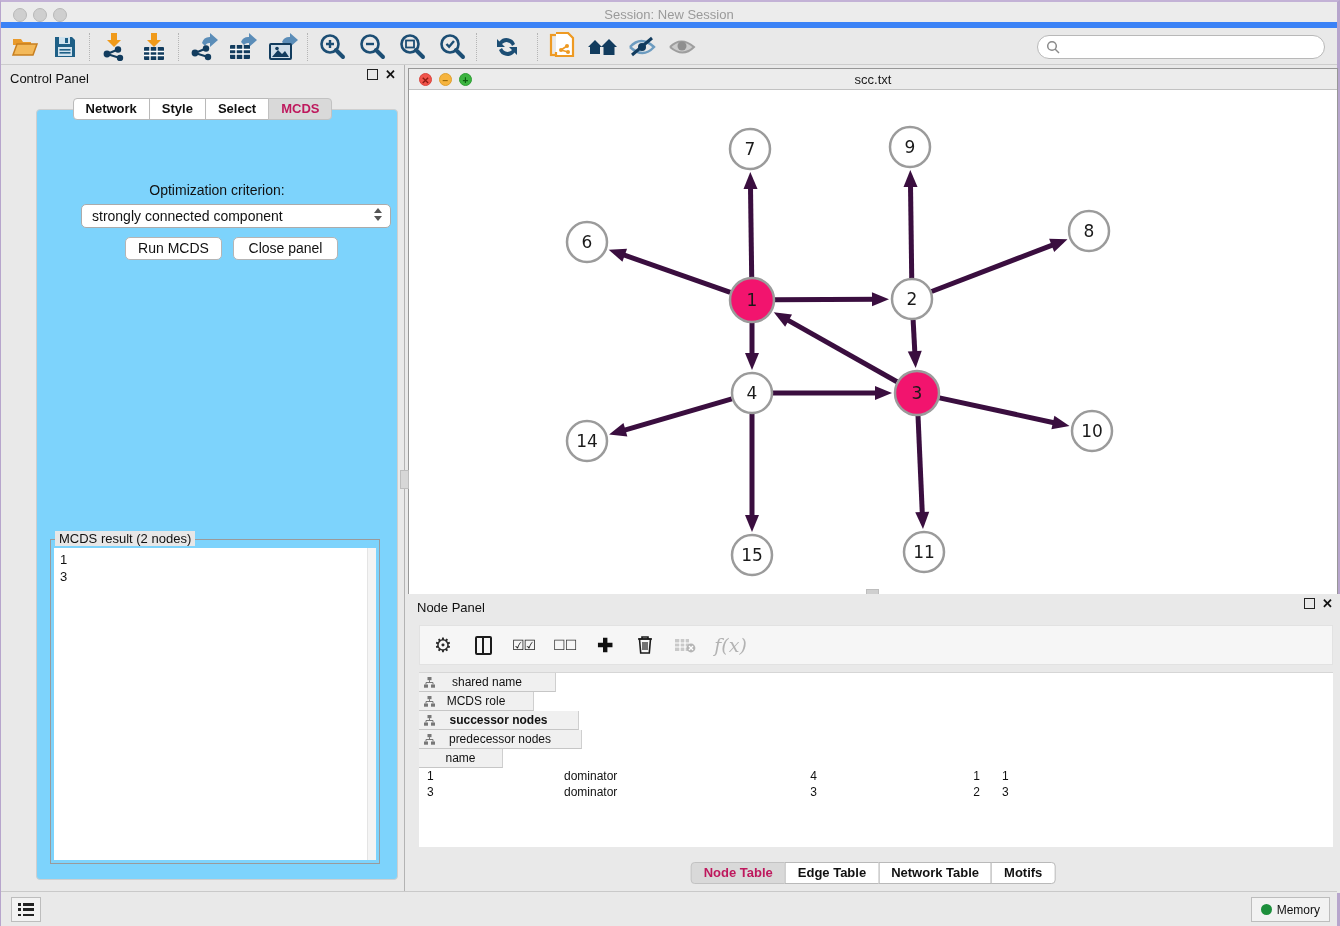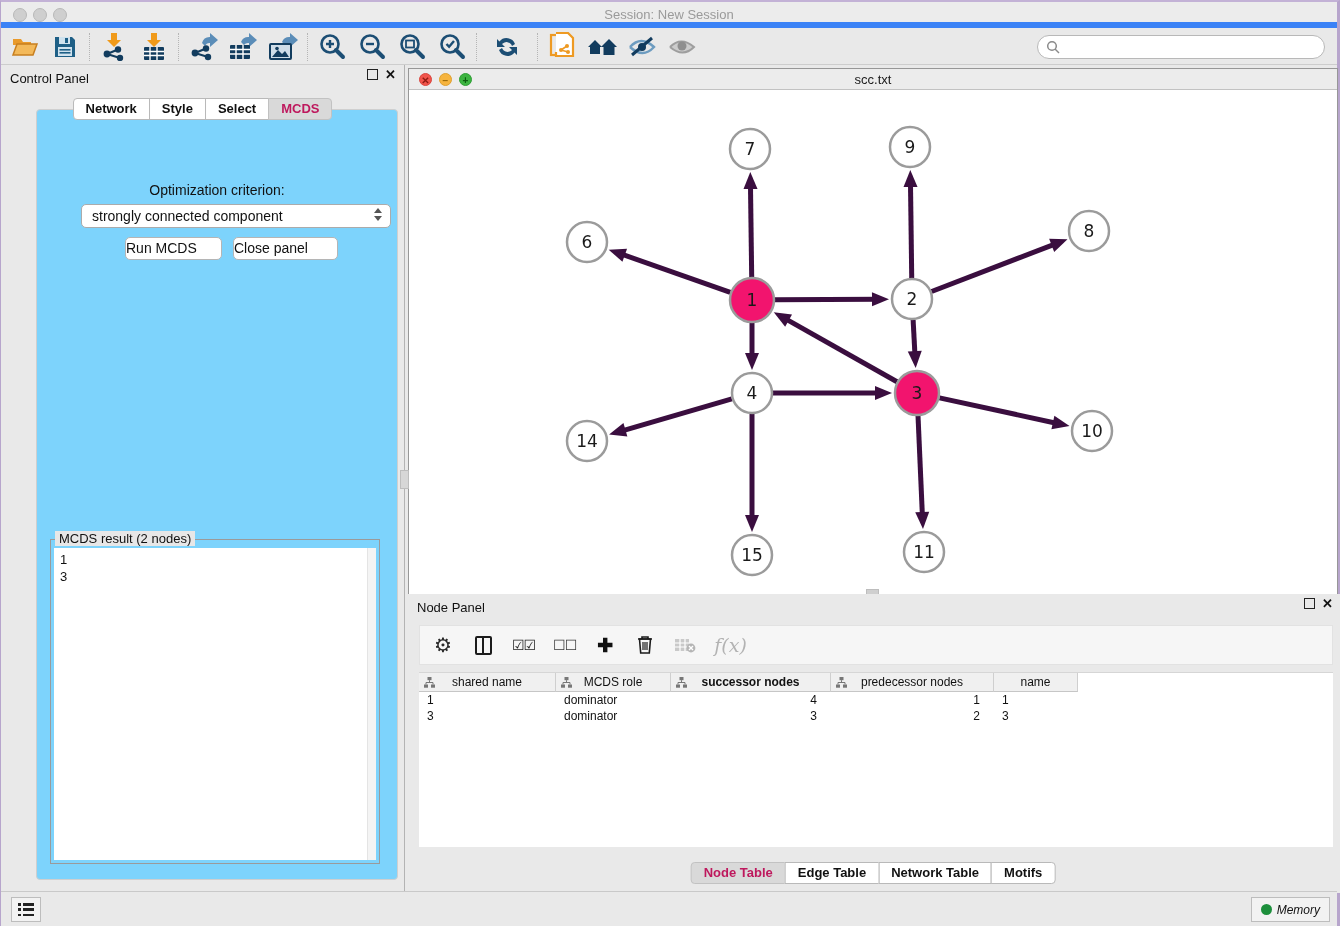--- a/index.html
+++ b/index.html
@@ -48,21 +48,21 @@
   .opt-label { position:absolute; top:72px; left:0; right:0; text-align:center; font-size:14px; color:#111; }
   .dropdown { position:absolute; left:44px; top:94px; width:310px; height:24px; background:#fff;
               border:1px solid #ababab; border-radius:5px; display:flex; align-items:center;
               font-size:14px; color:#111; padding-left:10px; }
   .dd-stepper { position:absolute; right:8px; top:3px; display:flex; flex-direction:column; align-items:center; }
   .dd-up { width:0; height:0; border-left:4px solid transparent; border-right:4px solid transparent;
            border-bottom:5px solid #555; margin-bottom:3px; }
   .dd-down { width:0; height:0; border-left:4px solid transparent; border-right:4px solid transparent;
              border-top:5px solid #555; }
   .cp-btn { position:absolute; top:127px; height:23px; background:#fff; border:1px solid #b5b5b5;
-            border-radius:5px; font-size:14px; color:#111; text-align:left; line-height:21px; }
+            border-radius:5px; font-size:14px; color:#111; text-align:center; line-height:21px; }
 
   .result-group { position:absolute; left:13px; right:17px; top:429px; bottom:15px;
                   border:1px solid #9a9a9a; }
   .result-legend { position:absolute; top:-9px; left:4px; background:#e7e7e7; padding:0 4px;
                    font-size:13px; color:#111; }
   .result-text { position:absolute; left:3px; right:3px; top:8px; bottom:3px; background:#fff;
                  font-size:13px; color:#111; padding:3px 0 0 6px; line-height:17px; }
   .result-scroll { position:absolute; right:0; top:0; bottom:0; width:9px; background:#f4f4f4;
                    border-left:1px solid #e4e4e4; }
 
@@ -93,33 +93,33 @@
   .ic-gear { font-size:20px; color:#2a2a2a; }
   .ic-cols { width:17px; height:19px; border:2.5px solid #1c1c1c; border-radius:2px; position:relative; }
   .ic-cols::after { content:""; position:absolute; left:5px; top:0; bottom:0; width:2.5px; background:#1c1c1c; }
   .ic-checks { font-size:14px; color:#1c1c1c; letter-spacing:-1px; }
   .ic-unchecks { font-size:14px; color:#3a3a3a; letter-spacing:-1px; }
   .ic-plus { font-size:19px; font-weight:bold; color:#111; }
   .ic-fx { font-size:19px; font-style:italic; color:#b3b3b3; font-family:"DejaVu Serif", serif; }
 
   .node-table { position:absolute; left:14px; right:8px; top:78px; height:175px; background:#fff;
                 border-top:1px solid #d6d6d6; }
-  .thead { display:flex; }
+  .thead { display:flex;flex-direction:column; }
   .th { height:19px; background:#f0f0f0; border-right:1px solid #cfcfcf; border-bottom:1px solid #c6c6c6;
         font-size:12px; color:#111; display:flex; align-items:center; justify-content:center;
         position:relative; }
   .th .hicon { position:absolute; left:5px; top:4px; }
   .trow { display:flex; height:16px; align-items:center; }
   .td { font-size:12px; color:#111; height:16px; line-height:16px; }
 
   .tp-tabs { bottom:9px; left:50%; transform:translateX(-50%); }
 
   
   .statusbar { position:absolute; left:0; right:0; bottom:0; height:35px; background:#e9e9e9;
-               border-top:1px solid #c9c9c9;font-style:italic; }
+               border-top:1px solid #c9c9c9; }
   .list-btn { position:absolute; left:10px; top:5px; width:30px; height:25px; background:#f2f2f2;
               border:1px solid #bdbdbd; display:flex; align-items:center; justify-content:center; }
   .list-glyph { width:16px; height:13px; display:flex; flex-direction:column; justify-content:space-between; }
   .list-glyph i { display:block; height:2.5px; background:#222;
                   background:linear-gradient(to right, #222 0 3px, transparent 3px 5px, #222 5px 100%); }
   .memory-btn { position:absolute; right:7px; top:5px; height:25px; background:#f2f2f2;
                 border:1px solid #bdbdbd; display:flex; align-items:center; gap:5px; padding:0 9px;
                 font-size:12px; color:#111; }
   .mem-dot { width:11px; height:11px; border-radius:50%; background:#1d8f3c; }
 

